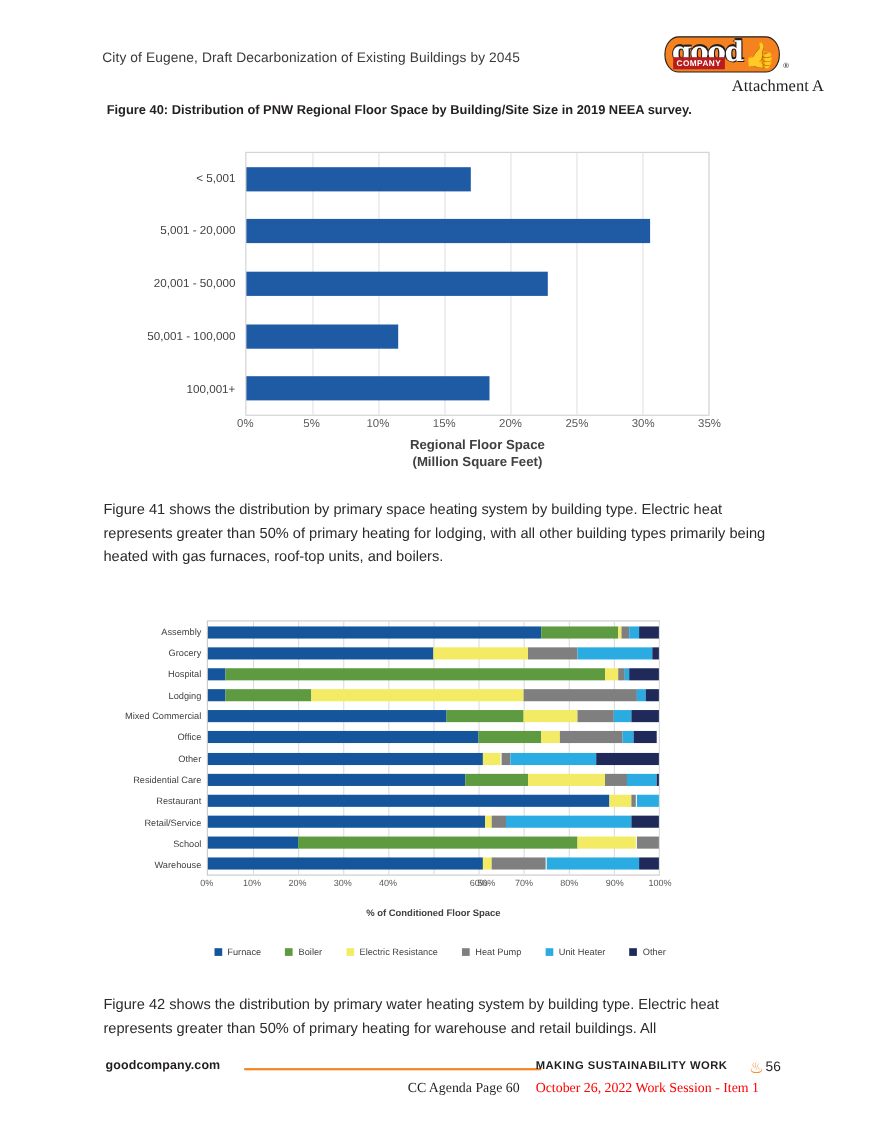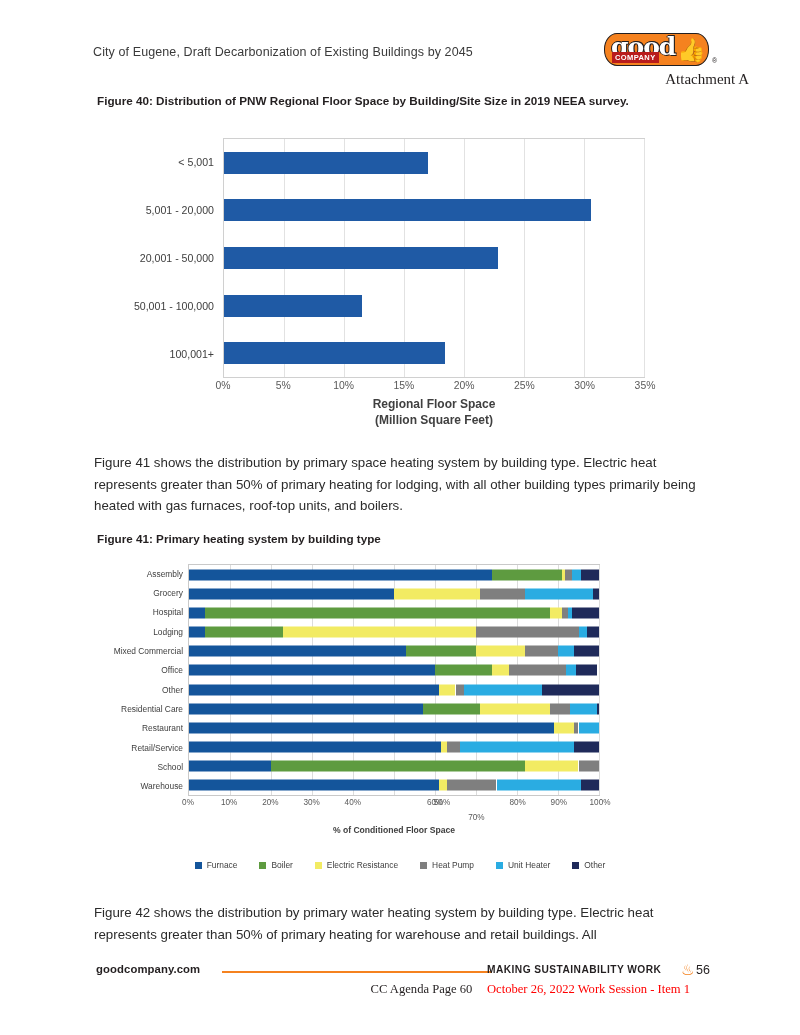--- a/index.html
+++ b/index.html
@@ -215,21 +215,20 @@
         <span class="c40-xt" style="left: 100%;">35%</span>
       </div>
     <div class="c40-axtitle">
       <div>Regional Floor Space</div>
       <div>(Million Square Feet)</div>
     </div>
   </div>
 
   <div class="para" id="para1">Figure 41 shows the distribution by primary space heating system by building type. Electric heat represents greater than 50% of primary heating for lodging, with all other building types primarily being heated with gas furnaces, roof-top units, and boilers.</div>
 
-  <div class="fig-caption" id="cap41">Figure 41: Primary heating system by building type</div>
 
   <div id="chart41">
     <div class="c41-cats" id="c41cats">
         <div class="c41-cat">Assembly</div>
         <div class="c41-cat">Grocery</div>
         <div class="c41-cat">Hospital</div>
         <div class="c41-cat">Lodging</div>
         <div class="c41-cat">Mixed Commercial</div>
         <div class="c41-cat">Office</div>
         <div class="c41-cat">Other</div>
@@ -368,21 +367,21 @@
         </div>
     </div>
     <div class="c41-xaxis" id="c41x">
         <span class="c41-xt" style="left: 0%;">0%</span>
         <span class="c41-xt" style="left: 10%;">10%</span>
         <span class="c41-xt" style="left: 20%;">20%</span>
         <span class="c41-xt" style="left: 30%;">30%</span>
         <span class="c41-xt" style="left: 40%;">40%</span>
         <span class="c41-xt" style="left: 50%; margin-left: 48px;">50%</span>
         <span class="c41-xt" style="left: 60%;">60%</span>
-        <span class="c41-xt" style="left: 70%; margin-top: 15px;">70%</span>
+        <span class="c41-xt" style="left: 70%;">70%</span>
         <span class="c41-xt" style="left: 80%;">80%</span>
         <span class="c41-xt" style="left: 90%;">90%</span>
         <span class="c41-xt" style="left: 100%;">100%</span>
       </div>
     <div class="c41-axtitle">% of Conditioned Floor Space</div>
     <div class="c41-legend" id="c41legend">
         <div class="c41-li">
           <span class="c41-sw" style="background: rgb(20, 85, 155);"></span>
           <span>Furnace</span>
         </div>

